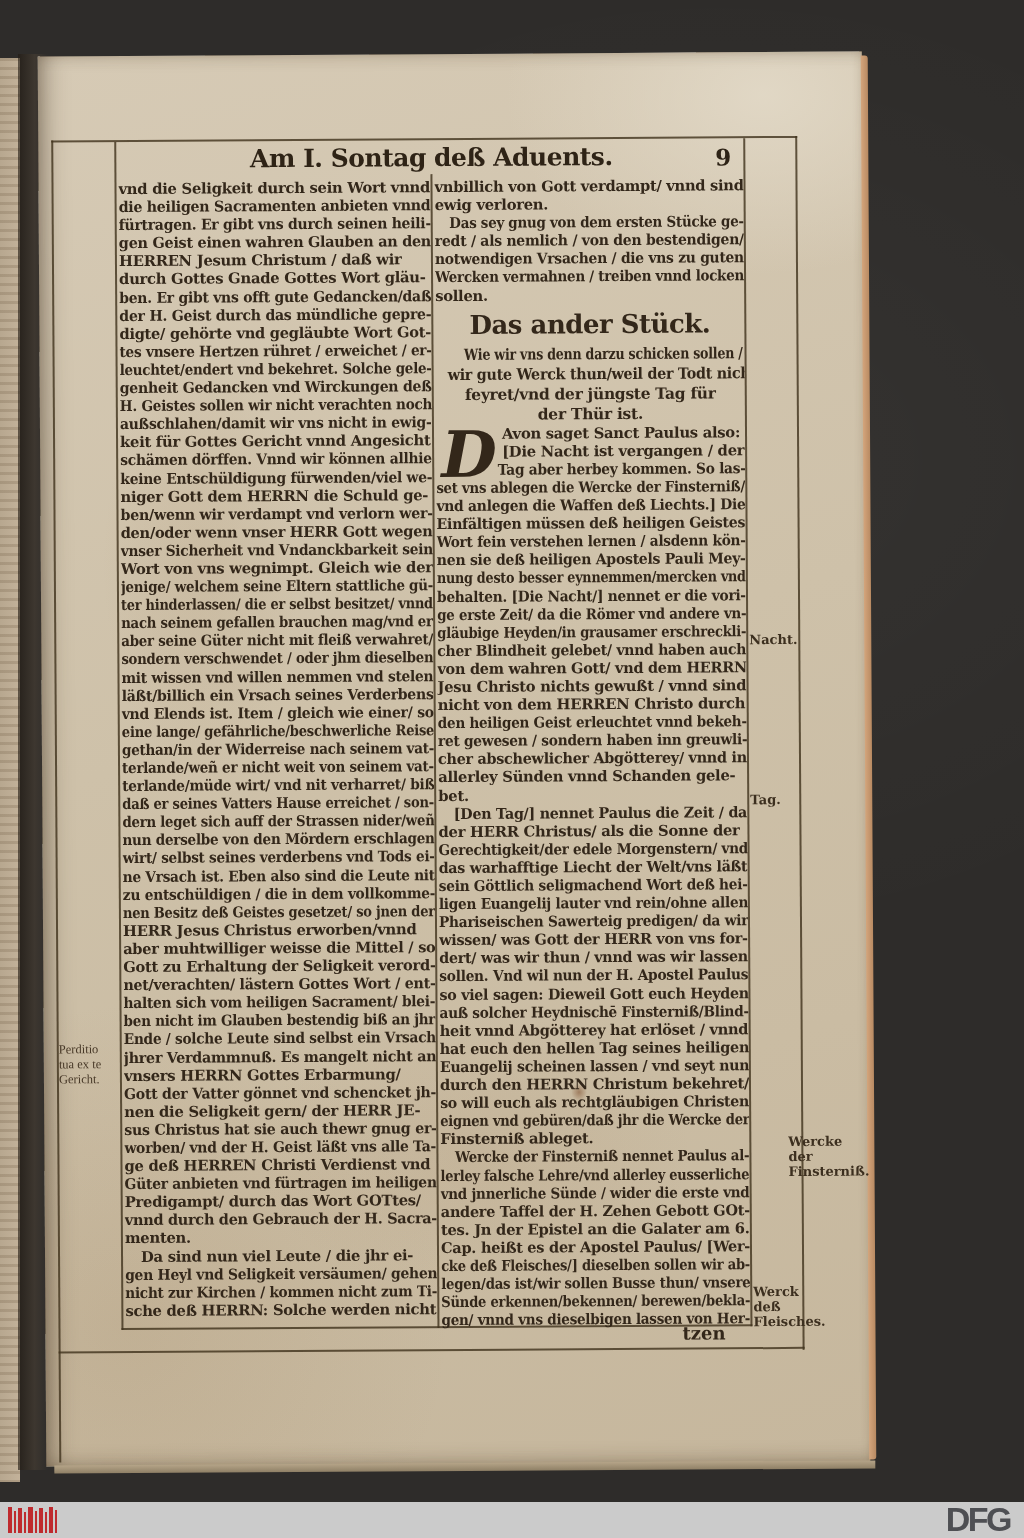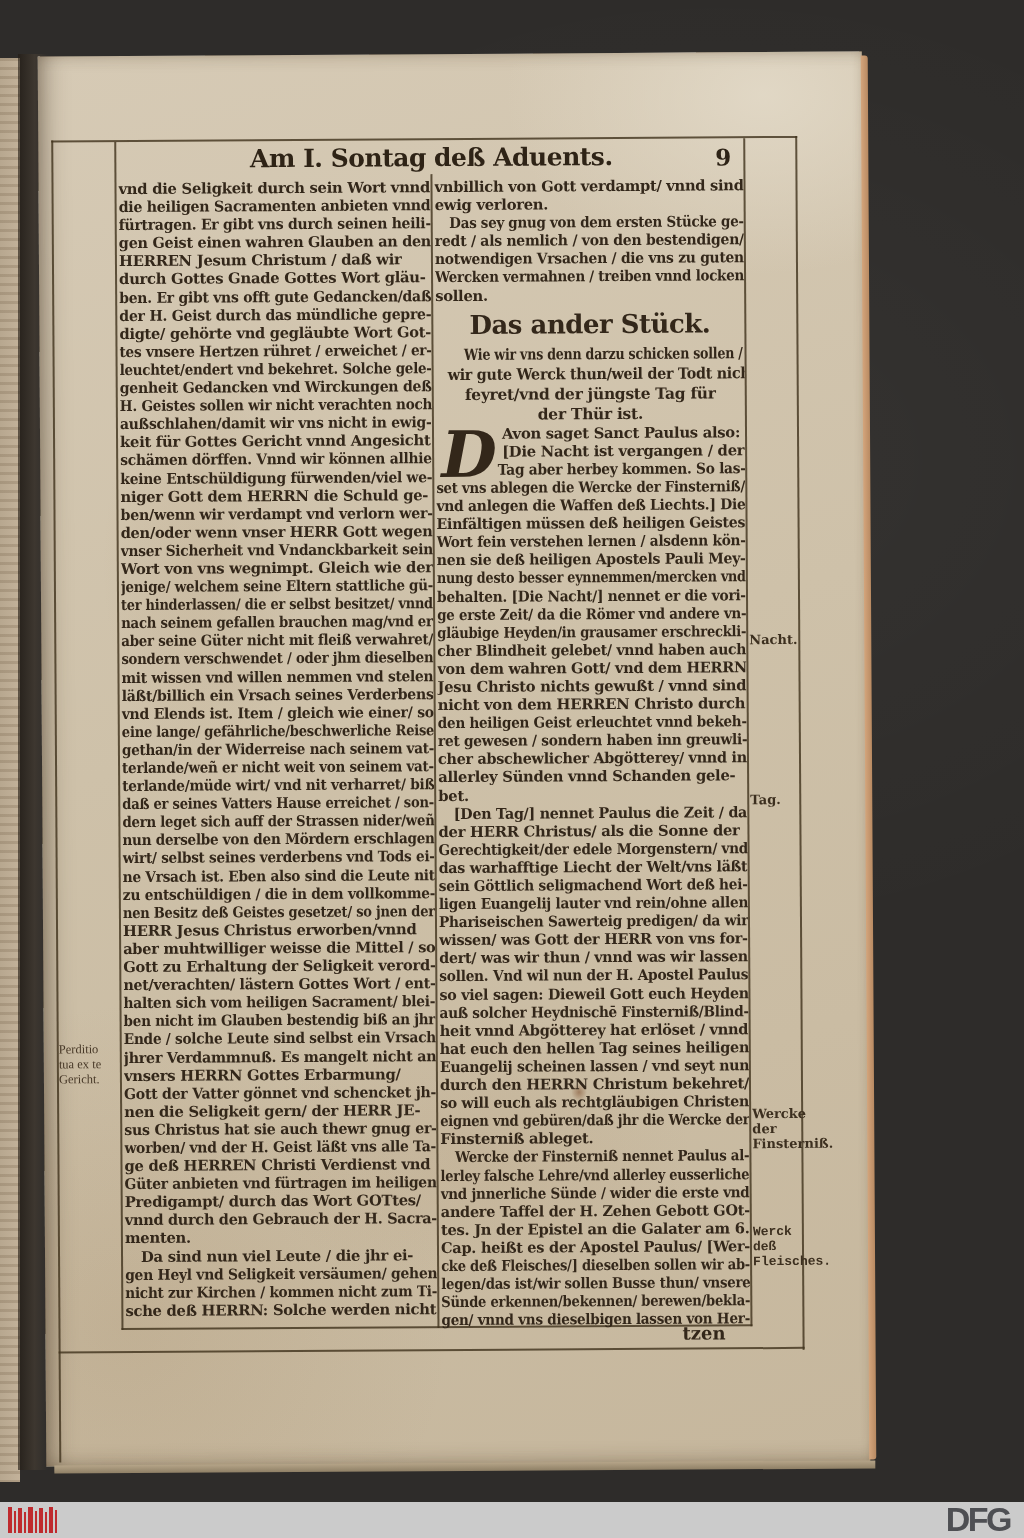--- a/index.html
+++ b/index.html
@@ -369,24 +369,24 @@
       <div class="margin-note mn-left" style="top: 986px;">Perditio
 tua ex te
 Gericht.</div>
     </div>
   <div>
 
       <div class="margin-note mn-right" style="top: 548px; margin-top: 32px;">Nacht.</div>
 
       <div class="margin-note mn-right" style="top: 740px;">Tag.</div>
 
-      <div class="margin-note mn-right" style="top: 1054px;">Wercke der
+      <div class="margin-note mn-right" style="top: 1082px; padding-left: 36px;">Wercke der
 Finsterniß.</div>
 
-      <div class="margin-note mn-right" style="top: 1172px; font-family: Liberation Mono, monospace;">Werck deß
+      <div class="margin-note mn-right" style="top: 1232px;">Werck deß
 Fleisches.</div>
     </div>
 </div>
 
 <div class="footer-bar">
   <svg class="hab-logo" width="56" height="30" viewBox="0 0 56 30">
     <g fill="#bf2a2e">
       <rect x="1" y="2" width="4" height="26"></rect>
       <rect x="7" y="6" width="2" height="22"></rect>
       <rect x="11" y="3" width="4" height="25"></rect>

